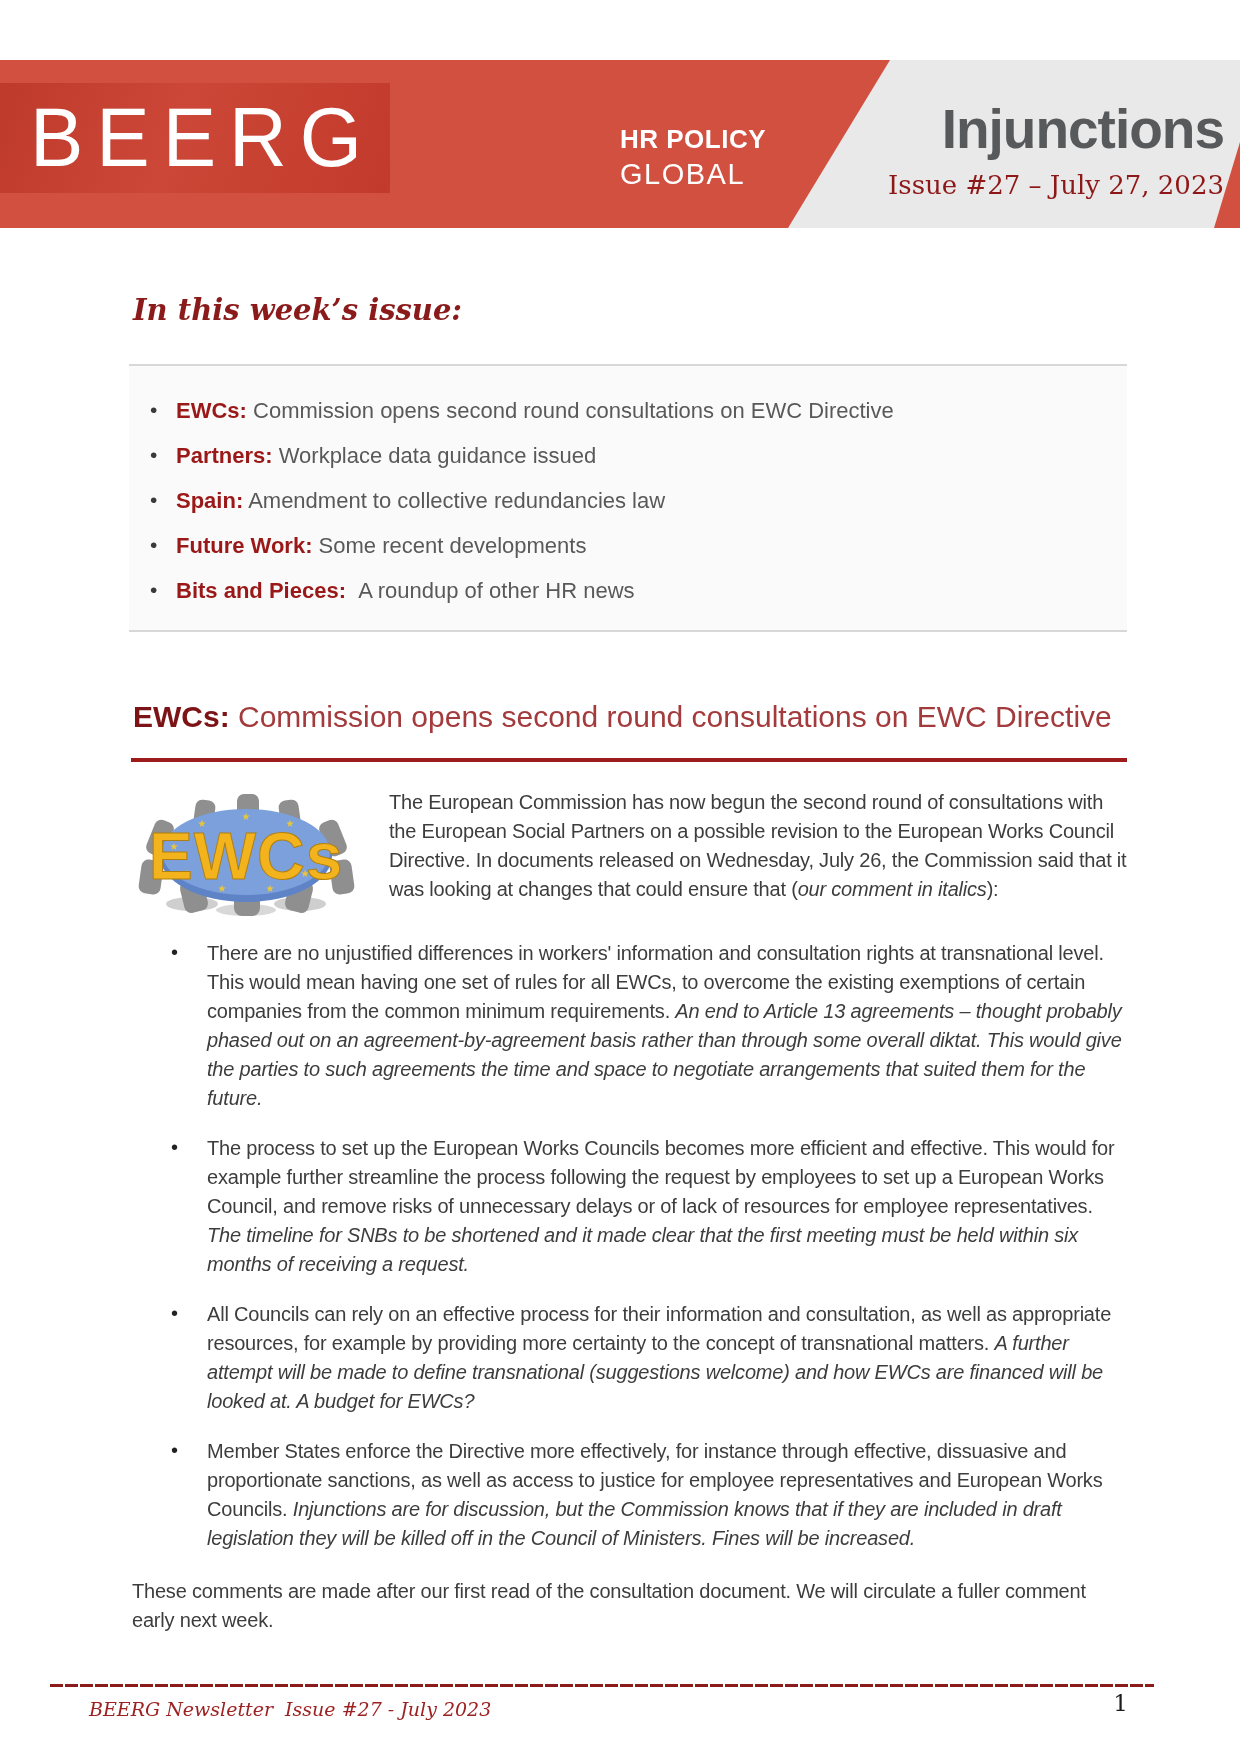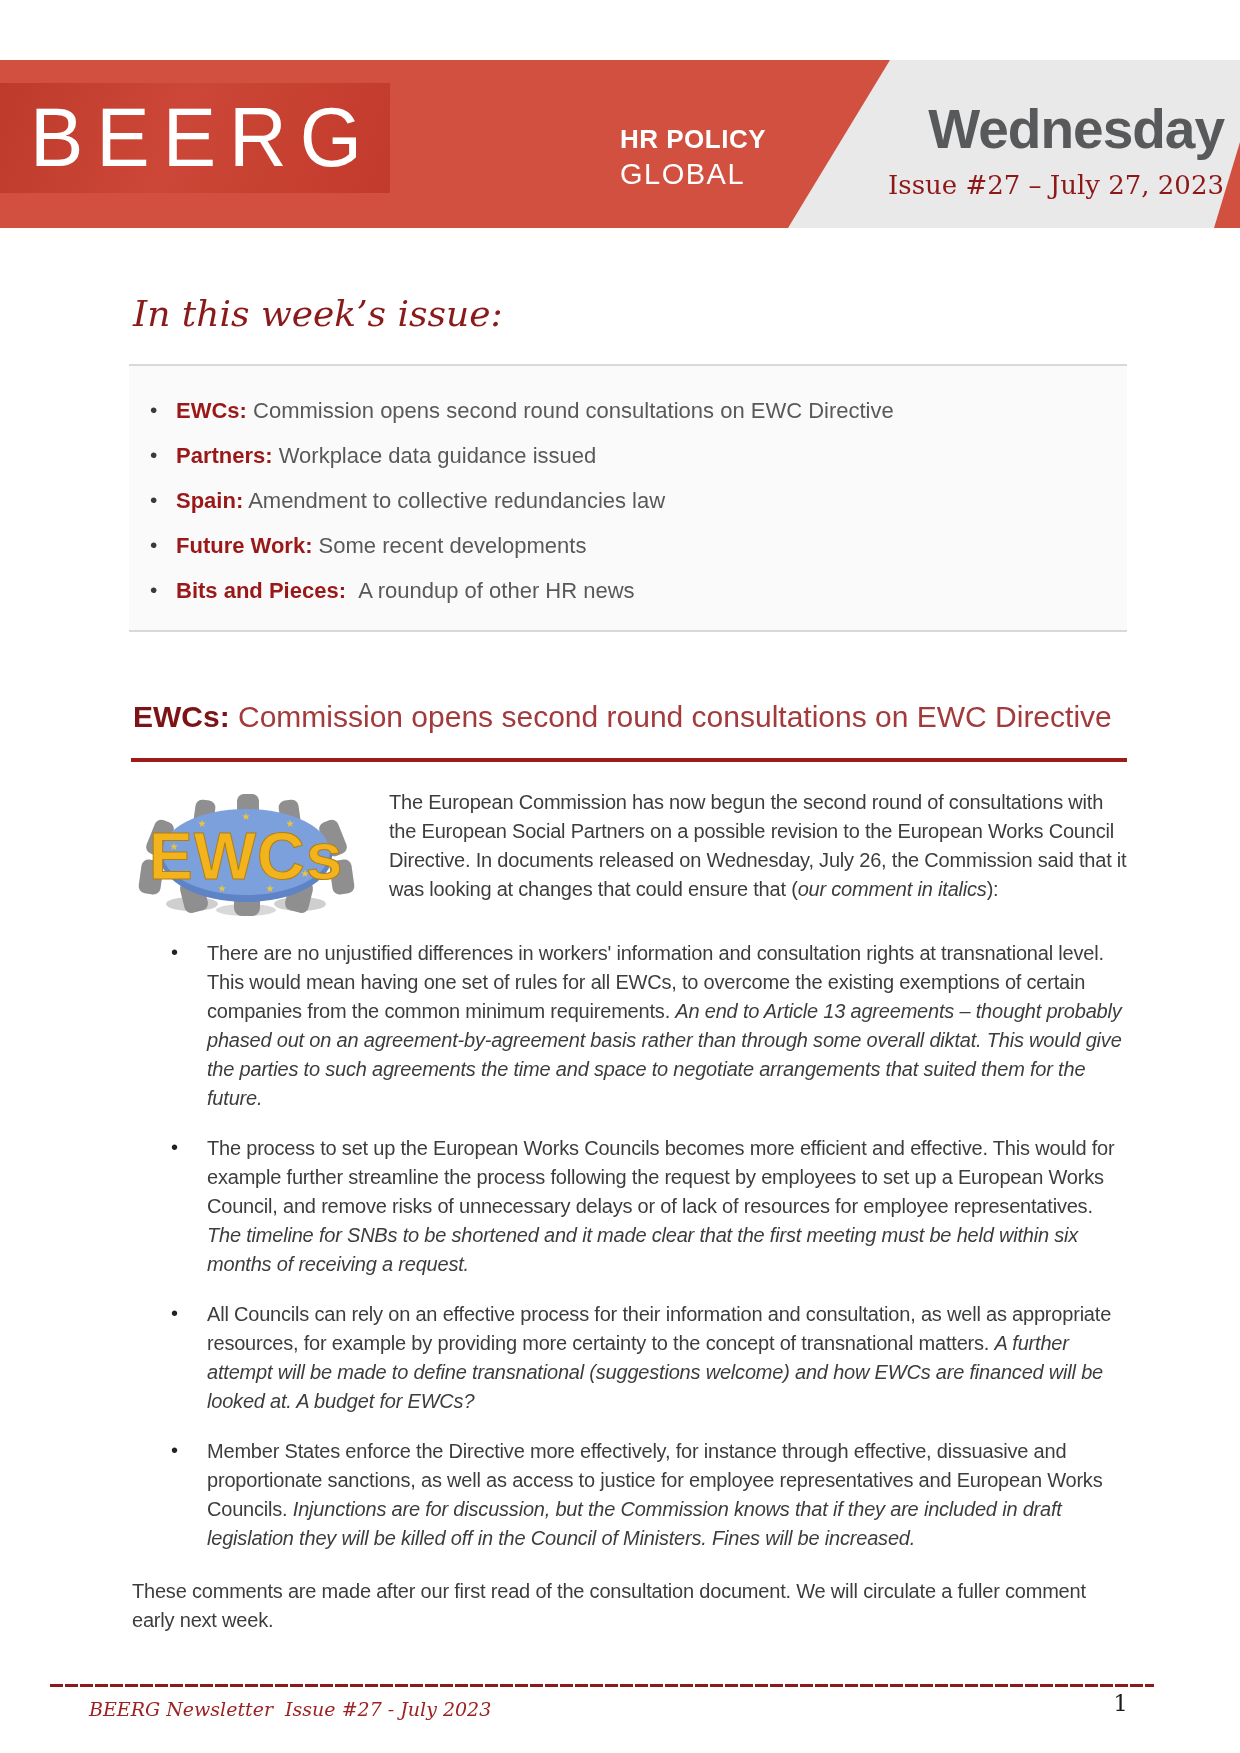--- a/index.html
+++ b/index.html
@@ -26,21 +26,21 @@
   .hpg { position:absolute; left:620px; top:64px; color:#ffffff; }
   .hpg1 { font-size:26px; font-weight:700; letter-spacing:0.5px; }
   .hpg2 { font-size:29px; font-weight:400; letter-spacing:1.5px; margin-top:3px; }
   .nl-block { position:absolute; right:16px; top:42px; text-align:right; }
   .nl-title { font-size:55px; font-weight:700; color:#58595B; letter-spacing:-1px; line-height:1; }
   .nl-issue { margin-top:13px; font-size:26px; font-weight:400; color:#8E1818;
               font-family:"DejaVu Serif", serif; }
 
   
   .week-heading { position:absolute; left:133px; top:293px; font-family:"DejaVu Serif", serif;
-                  font-style:italic; font-weight:400; font-size:36px; color:#8B1A1A; }
+                  font-style:italic; font-weight:700; font-size:29px; color:#8B1A1A; }
   .issue-box { position:absolute; left:129px; top:364px; width:998px; height:268px;
                background:#FAFAFA; border-top:2px solid #D8D8D8; border-bottom:2px solid #D8D8D8;
                padding-top:31px; }
   .issue-box ul { list-style:none; }
   .issue-box li { position:relative; padding-left:47px; margin-bottom:18px; font-size:22px;
                   line-height:27px; color:#595959; }
   .issue-box .dot { position:absolute; left:21px; top:-1px; color:#3A3A3A; font-size:21px; }
   .issue-box .lead { font-weight:700; color:#9A1818; }
 
   
@@ -79,21 +79,21 @@
     <div class="banner-red"></div>
     <div class="banner-sliver"></div>
     <div class="beerg-box">
       <span class="beerg-text">BEERG</span>
     </div>
     <div class="hpg">
       <div class="hpg1">HR POLICY</div>
       <div class="hpg2">GLOBAL</div>
     </div>
     <div class="nl-block">
-      <div class="nl-title">Wednesday</div>
+      <div class="nl-title">Injunctions</div>
       <div class="nl-issue">Issue #27 – July 27, 2023</div>
     </div>
   </div>
 
   <h2 class="week-heading">In this week’s issue:</h2>
   <div class="issue-box">
     <ul id="issue-list">
         <li><span class="dot">•</span><span class="lead">EWCs:</span><span> Commission opens second round consultations on EWC Directive</span></li>
         <li><span class="dot">•</span><span class="lead">Partners:</span><span> Workplace data guidance issued</span></li>
         <li><span class="dot">•</span><span class="lead">Spain:</span><span> Amendment to collective redundancies law</span></li>

